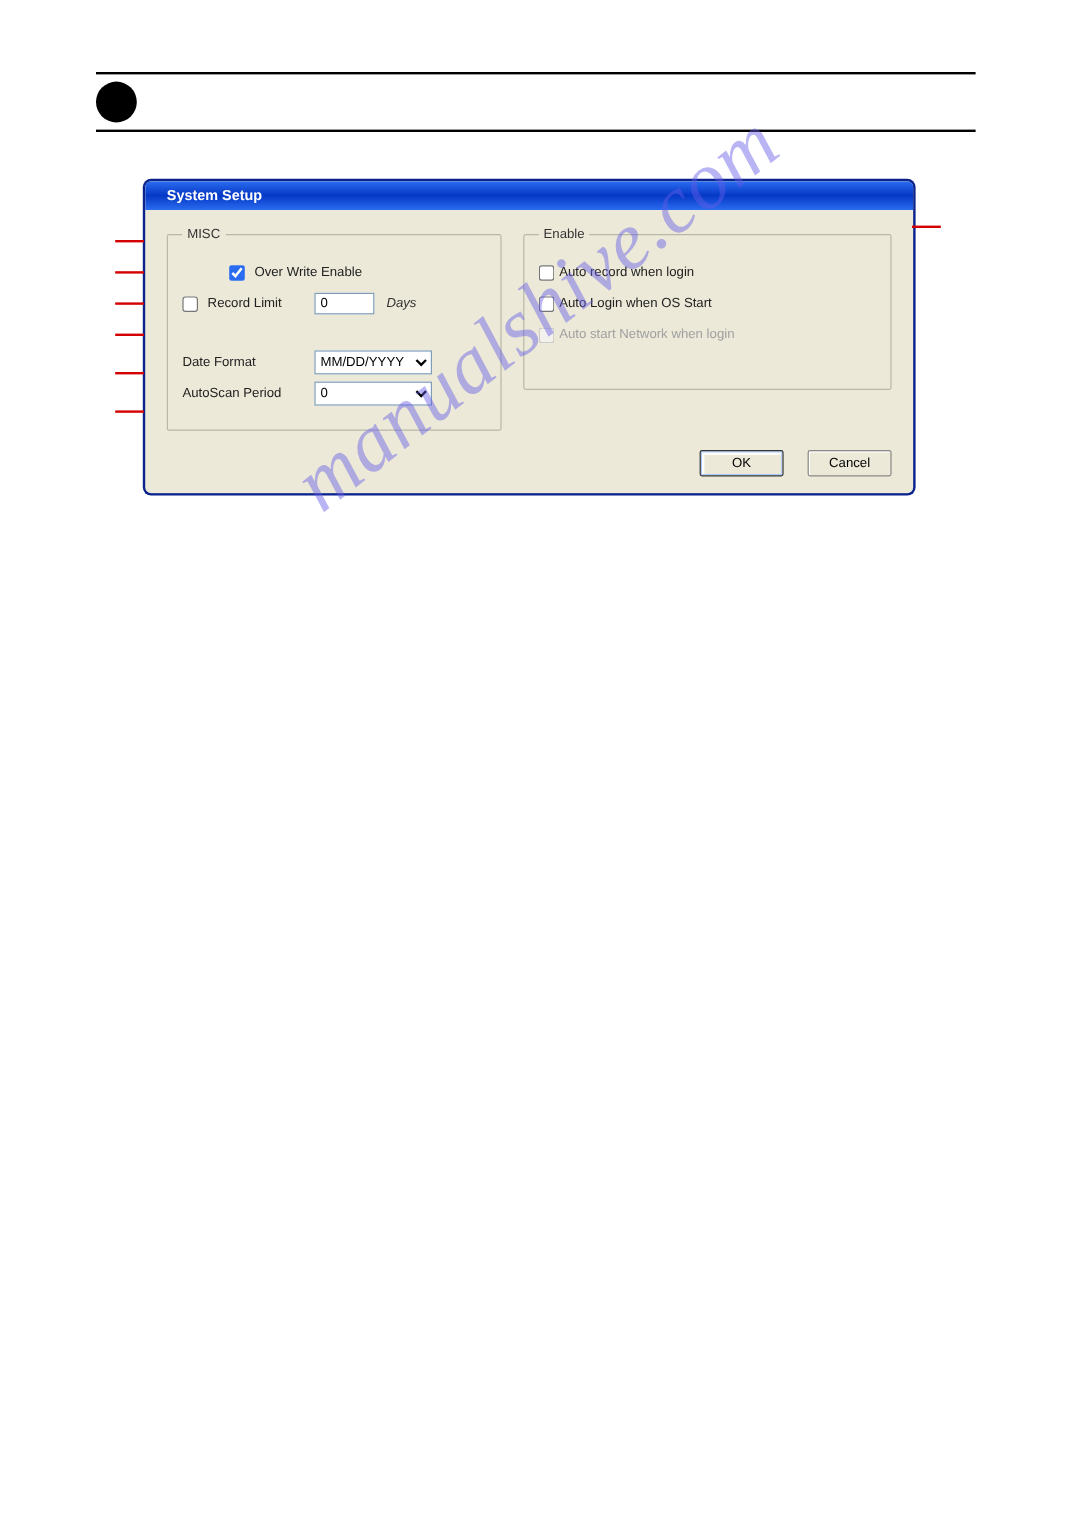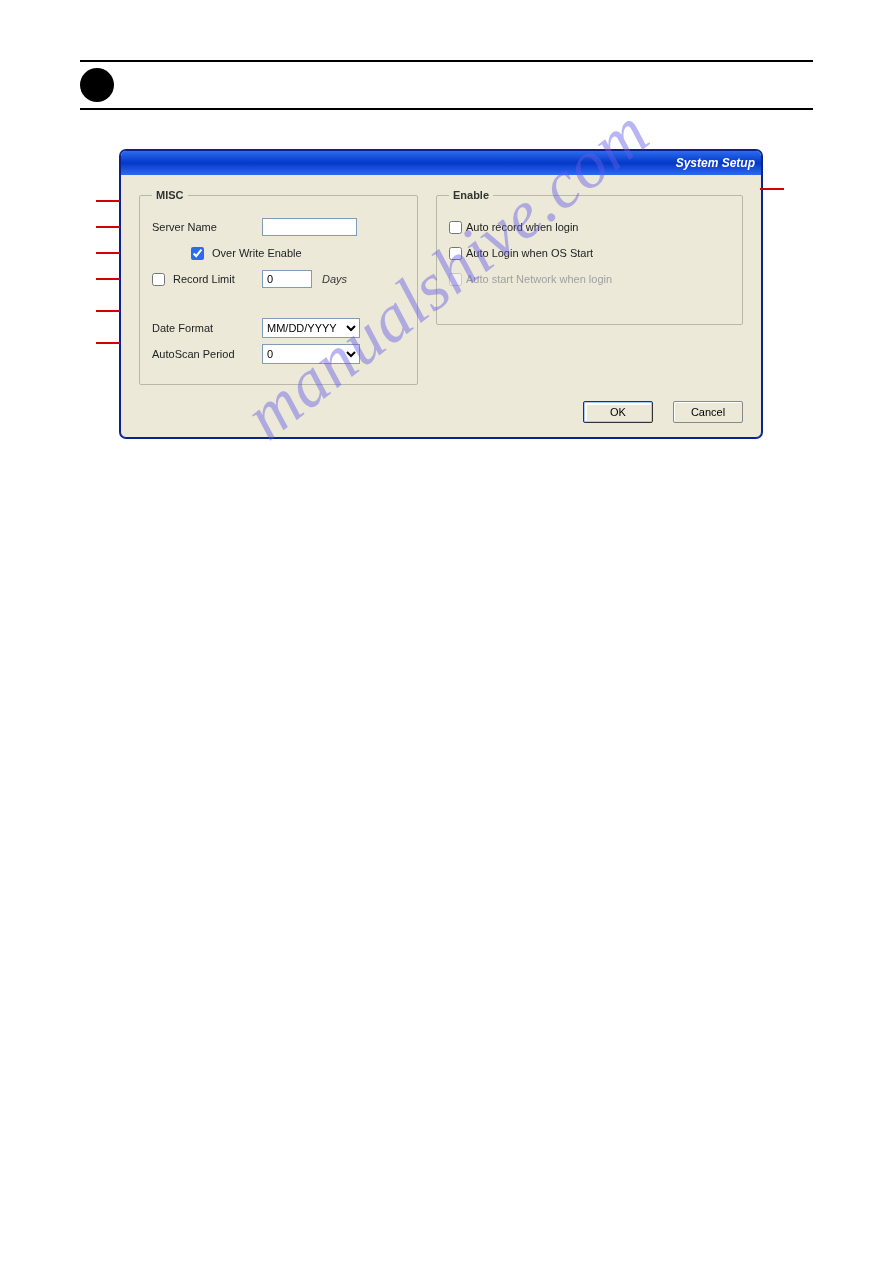--- a/index.html
+++ b/index.html
@@ -44,41 +44,38 @@
     border: 1px solid #0a238c;
     border-radius: 6px;
     background: #ece9d8;
     box-shadow: 0 0 0 1px #0a238c;
     overflow: hidden;
   }
   .titlebar {
     background: linear-gradient(to bottom, #2a6cf0, #0538c6 50%, #2a6cf0);
     color: #fff;
     font-weight: bold;
-    font-style: italic;
     font-size: 12px;
-    padding: 5px 6px;
-    text-align: right;
+    padding: 5px 18px;
   }
   .body {
     padding: 14px 18px 16px 18px;
     display: flex;
     gap: 18px;
   }
   fieldset.group {
     border: 1px solid #b8b8a8;
     border-radius: 2px;
     padding: 10px 12px 14px 12px;
     margin: 0;
   }
   fieldset.group legend {
     font-size: 11px;
     color: #333;
     padding: 0 4px;
-    font-weight: bold;
   }
   .left-group { width: 270px; }
   .right-group { width: 300px; height: 110px; }
   .row {
     display: flex;
     align-items: center;
     margin: 6px 0;
     min-height: 20px;
   }
   .row label.lbl {
@@ -185,26 +182,20 @@
     <div class="marker" style="left:640px; top:38px; width:24px;"></div>
 
     <div class="dialog">
       <div class="titlebar">System Setup</div>
 
       <div class="body">
 
         <fieldset class="group left-group">
           <legend>MISC</legend>
 
-          <div class="row">
-            <div class="leftcol">
-              <label class="lbl">Server Name</label>
-            </div>
-            <input class="textin server-input" value="" style="">
-          </div>
 
 
           <div class="row">
             <div class="leftcol" style="width:140px;padding-left:39px;">
               <input type="checkbox" class="cb" checked="" style="">
               <label class="lbl">Over Write Enable</label>
             </div>
           </div>
 
           <div class="row">

